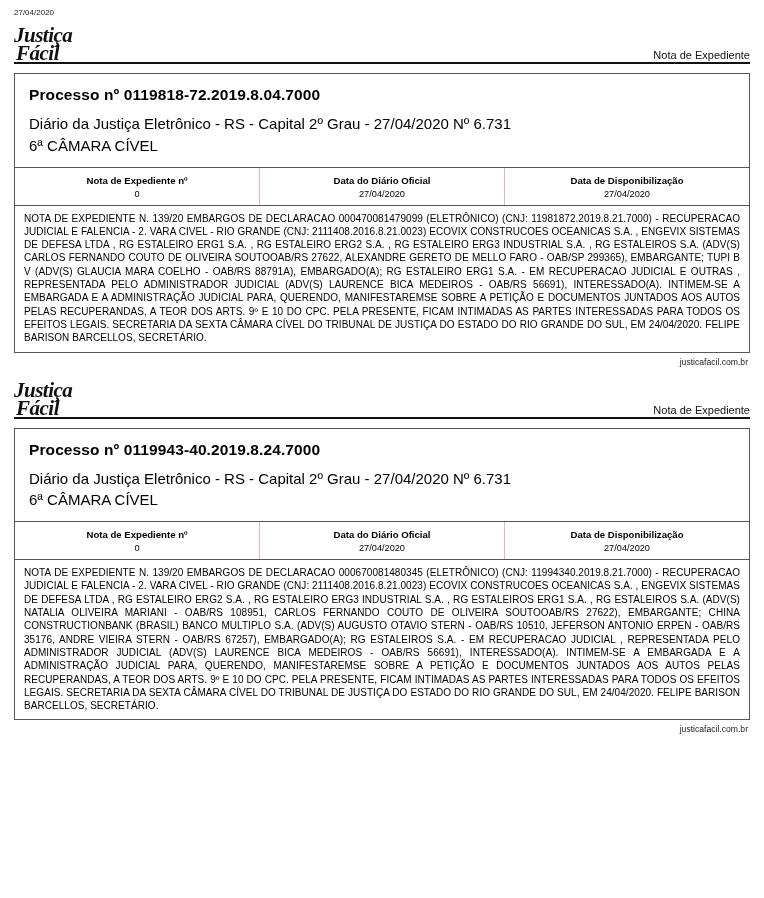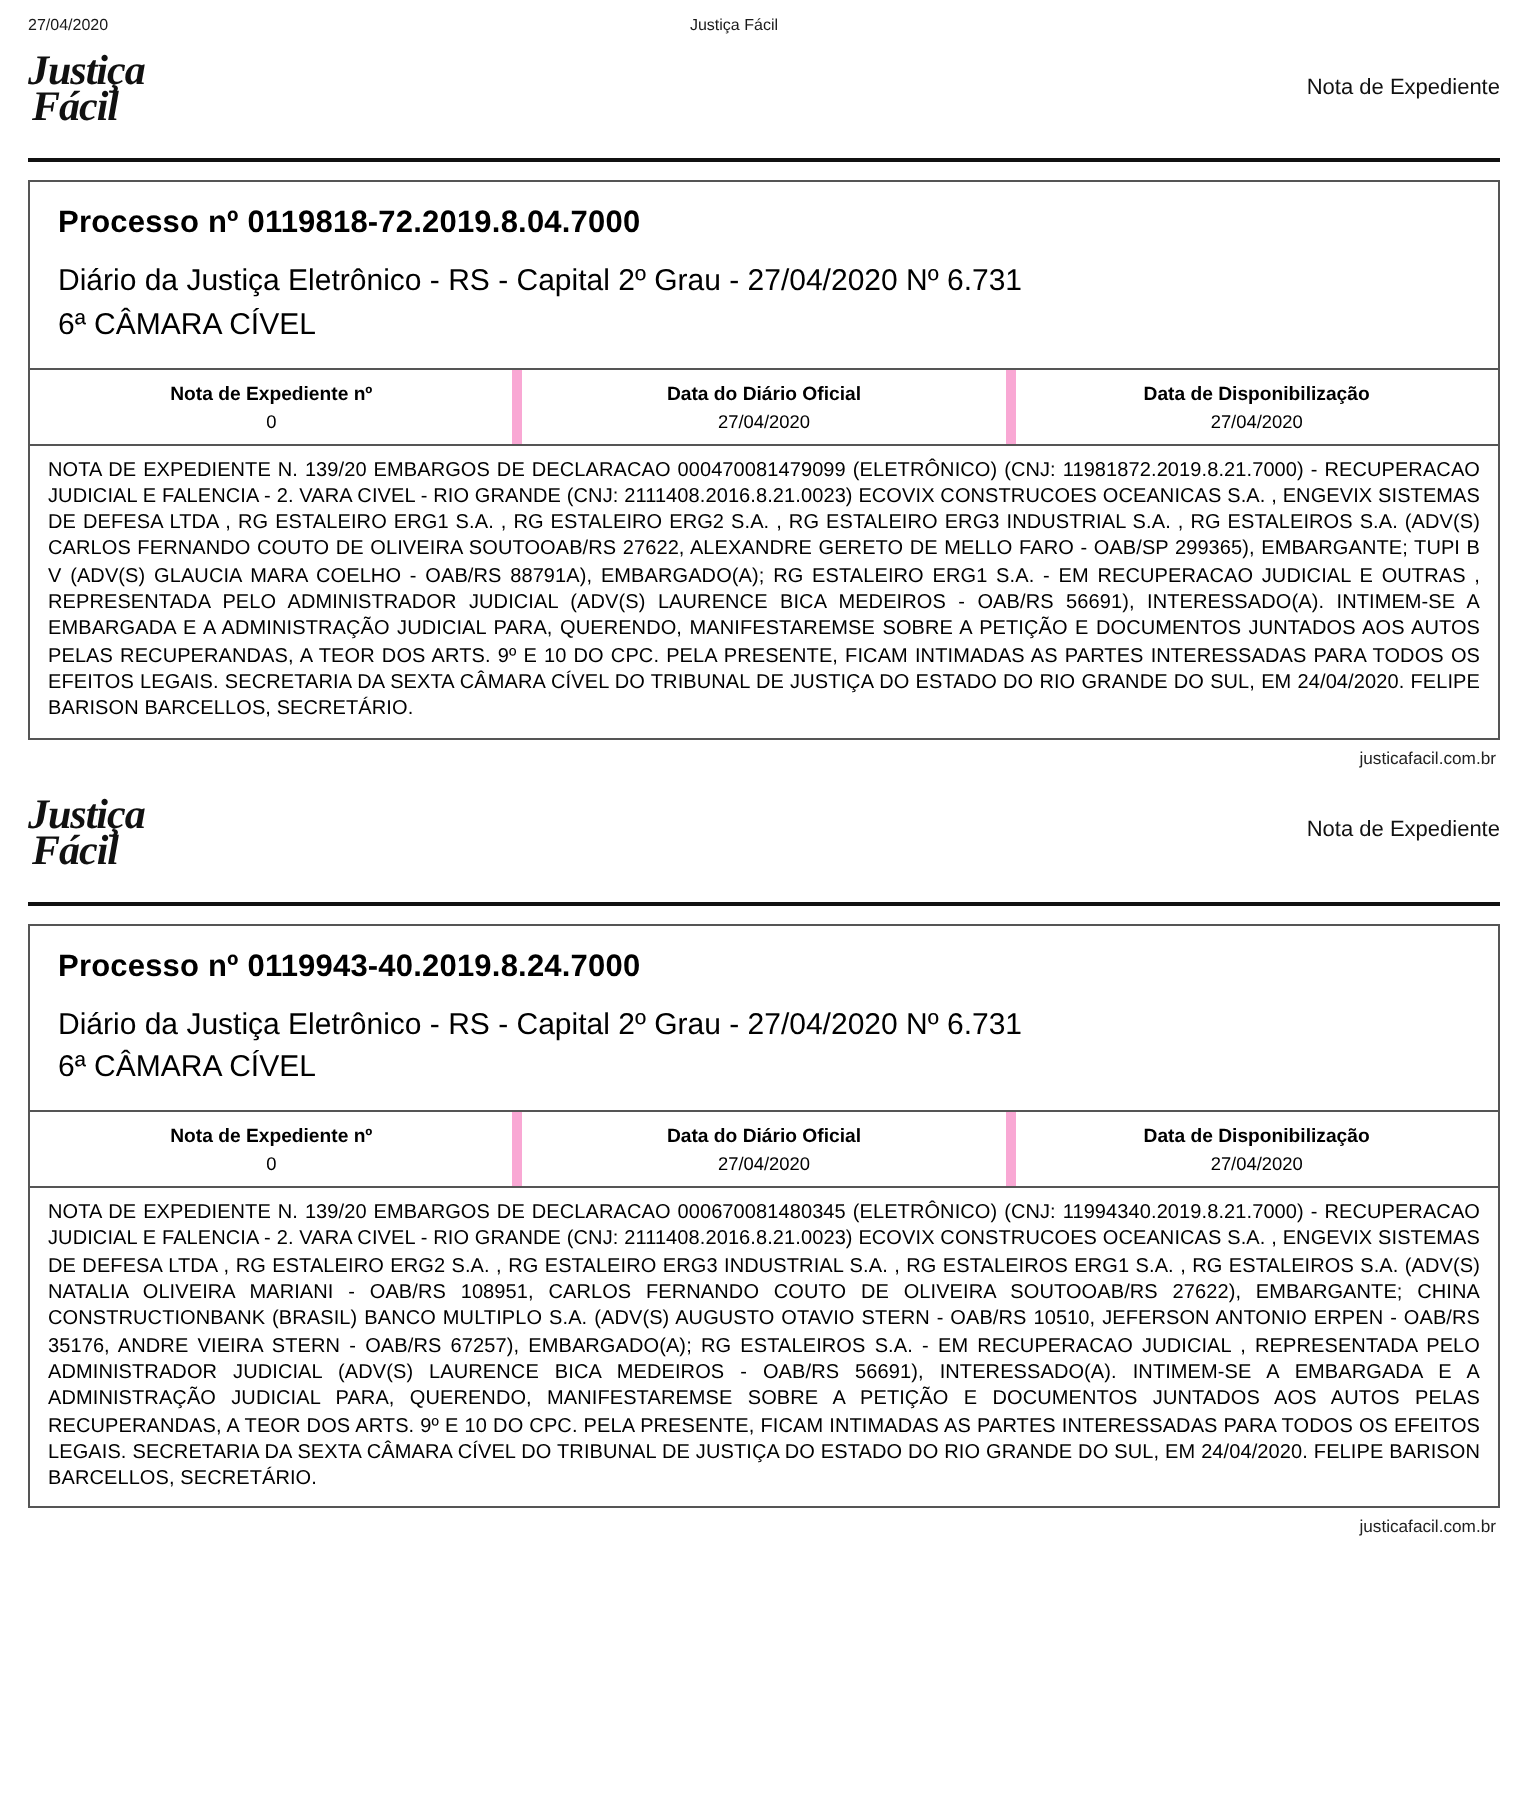--- a/index.html
+++ b/index.html
@@ -28,24 +28,24 @@
     font-size: 8px;
     color: #1a1a1a;
     height: 12px;
     margin-bottom: 6px;
   }
   .topbar .left { width: 120px; }
   .topbar .center { flex: 1; text-align: center; padding-right: 150px; }
   
   .brandrow {
     display: flex;
-    align-items: center;
+    align-items: flex-end;
     justify-content: space-between;
     border-bottom: 2px solid #111;
-    padding-bottom: 17px;
+    padding-bottom: 0;
     margin-bottom: 9px;
     gap: 36px;
   }
   .logo {
     font-family: "Liberation Serif", serif;
     font-weight: bold;
     font-style: italic;
     line-height: 0.86;
     letter-spacing: -0.5px;
     color: #111;
@@ -79,21 +79,21 @@
   }
   
   .cols {
     display: flex;
     border-bottom: 1px solid #555;
   }
   .col {
     flex: 1;
     text-align: center;
     padding: 7px 4px 6px 4px;
-    border-right: 5px solid #f9a8d4;
+    border-right: 1px solid #f9a8d4;
   }
   .col:last-child { border-right: none; }
   .col .ch { font-size: 9.6px; font-weight: bold; margin-bottom: 3px; }
   .col .cv { font-size: 9.2px; }
   
   .bodytext {
     font-size: 10px;
     line-height: 1.33;
     text-align: justify;
     padding: 6px 9px 7px 9px;
@@ -108,21 +108,20 @@
   }
   .block2 { margin-top: 14px; }
 </style>
 </head>
 <body>
 
 <div class="page">
 
   <div class="topbar">
     <div class="left">27/04/2020</div>
-    <div class="center">Justiça Fácil</div>
   </div>
 
   <div class="brandrow">
     <div class="logo">
       <span class="l1">Justiça</span>
       <span class="l2">Fácil</span>
     </div>
     <div class="doctitle">Nota de Expediente</div>
   </div>
 

